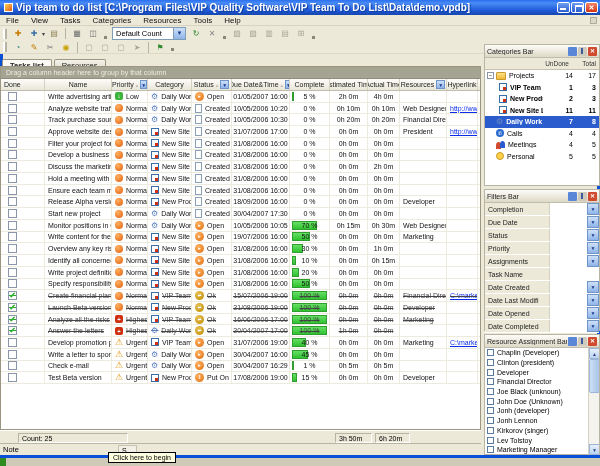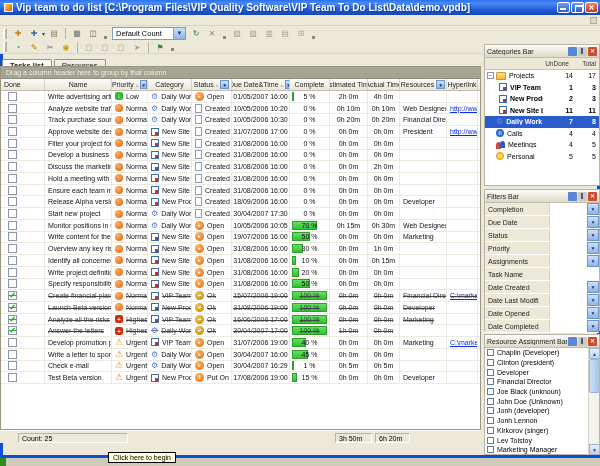--- a/index.html
+++ b/index.html
@@ -180,20 +180,21 @@
 
     <div class="titlebar">
       <div class="app-ico"></div>
       <div class="title-txt">Vip team to do list [C:\Program Files\VIP Quality Software\VIP Team To Do List\Data\demo.vpdb]</div>
       <div class="winbtn min"></div>
       <div class="winbtn rest"></div>
       <div class="winbtn close">✕</div>
     </div>
 
     <div class="menubar">
+      <span id="menu-items"><span class="menu-item">File</span><span class="menu-item">View</span><span class="menu-item">Tasks</span><span class="menu-item">Categories</span><span class="menu-item">Resources</span><span class="menu-item">Tools</span><span class="menu-item">Help</span></span>
       <span class="menu-right"></span>
     </div>
 
     <div class="toolbar" id="tb1">
         <span class="tb-grip"></span>
         <span class="tbtn" style="color: rgb(200, 122, 0);">✚</span>
         <span class="tbtn" style="color: rgb(58, 110, 165);">✚</span>
         <span style="font-size: 6px; color: rgb(68, 68, 68); margin-right: 1px;">▾</span>
         <span class="tbtn" style="color: rgb(138, 122, 80);">▤</span>
         <span class="tb-sep"></span>
@@ -1002,20 +1003,24 @@
           </div>
         </div>
     </div>
 
     <div class="statusbar">
       <span class="spanel" style="left:18px;width:110px;">Count: 25</span>
       <span class="spanel" style="left:335px;width:37px;">3h 50m</span>
       <span class="spanel" style="left:375px;width:35px;">6h 20m</span>
     </div>
 
+    <div class="notebar">
+      <span class="nlabel">Note</span>
+      <span class="ncol">S...</span>
+    </div>
 
     <div id="sidebar">
 
       <div class="bar" id="catbar">
         <div class="bar-head">
           <span class="bh-title">Categories Bar</span>
           <span class="bh-btn b1"></span>
           <span class="bh-btn b2"></span>
           <span class="bh-btn b3">✕</span>
         </div>

